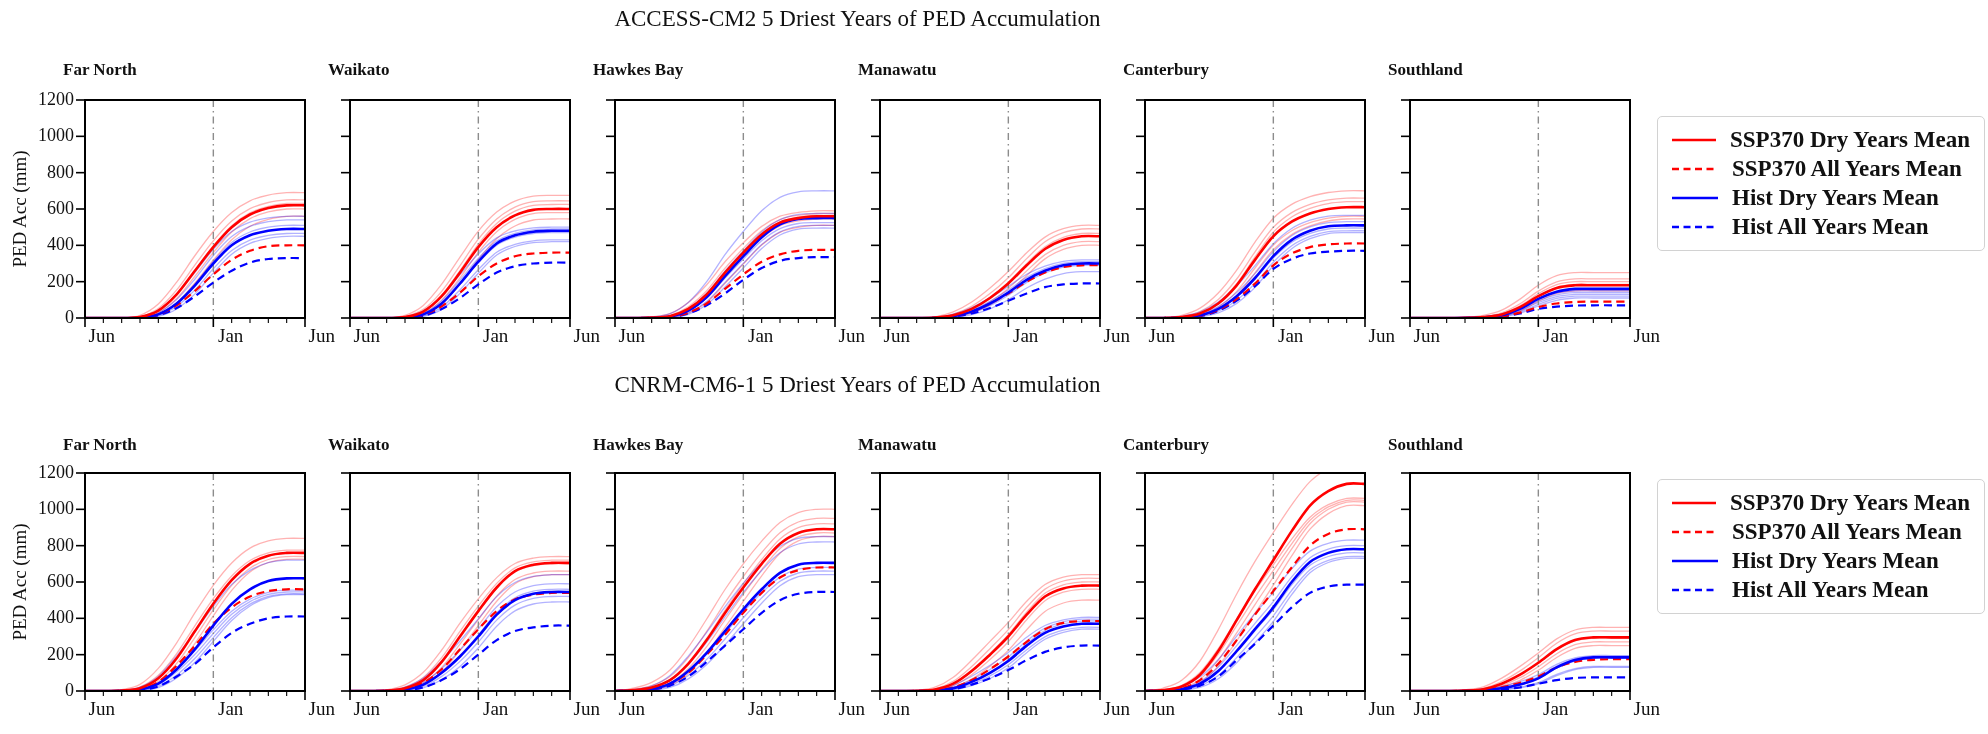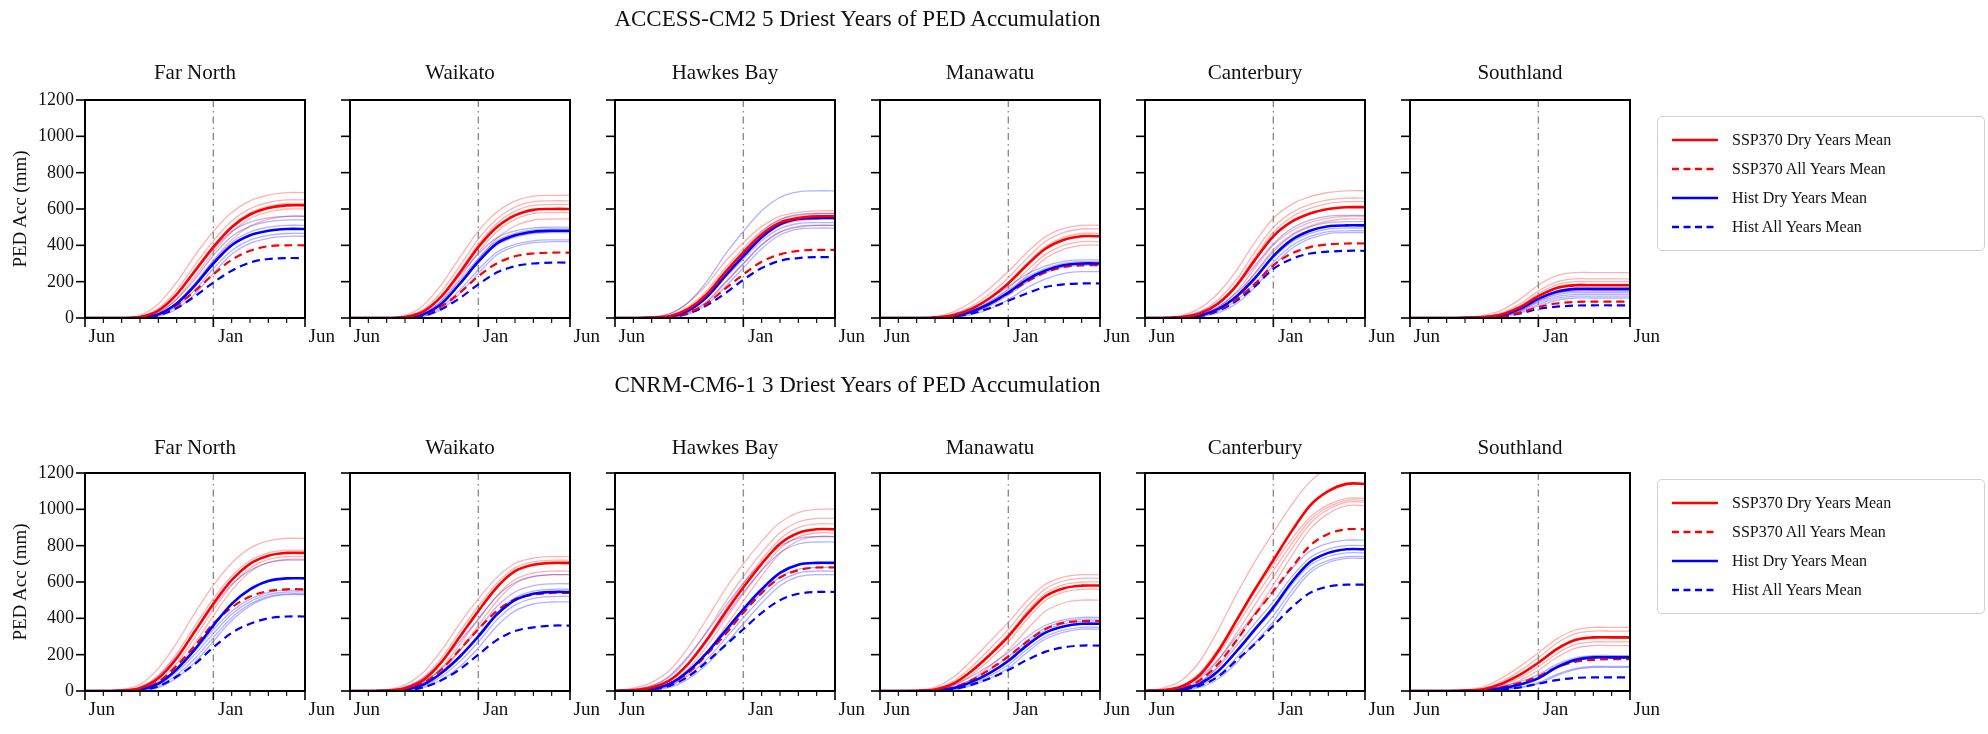--- a/index.html
+++ b/index.html
@@ -4,31 +4,31 @@
 <style>
   html,body{margin:0;padding:0;}
   body{
     width:1988px;height:734px;position:relative;overflow:hidden;
     background:#ffffff;
     font-family:"Liberation Serif","DejaVu Serif",serif;
     color:#111;
   }
   .abs{position:absolute;}
   .row-title{font-size:23px;text-align:center;white-space:nowrap;}
-  .sub-title{font-size:21px;text-align:center;white-space:nowrap;}
+  .sub-title{font-size:17px;white-space:nowrap;font-weight:bold;}
   .ytick{font-size:18px;text-align:right;white-space:nowrap;}
   .xlab{font-size:19px;text-align:right;white-space:nowrap;}
   .ylab{font-size:19px;white-space:nowrap;transform:translate(-50%,-50%) rotate(-90deg);}
   .legend{
     position:absolute;box-sizing:border-box;
     border:1.3px solid #d2d2d2;border-radius:5px;background:#fff;
     padding:9px 14px;display:flex;flex-direction:column;justify-content:space-around;
   }
   .legend-row{display:flex;align-items:center;gap:14px;height:28px;}
-  .legend-label{font-size:16px;white-space:nowrap;}
+  .legend-label{font-size:23px;white-space:nowrap;font-weight:bold;}
   svg{display:block;overflow:hidden;}
 </style>
 </head>
 <body>
 
 <div id="figure">
     <div class="abs row-title" style="left: 85px; top: 6px; width: 1545px;">ACCESS-CM2 5 Driest Years of PED Accumulation</div>
     <div class="abs sub-title" style="left: 63px; top: 60px; width: 264px;">Far North</div>
     <div class="abs " style="left: 71px; top: 92px; width: 248px; height: 236px;">
       <svg width="248" height="236" viewBox="0 0 248 236">
@@ -362,21 +362,21 @@
         </svg>
         <span class="legend-label">Hist Dry Years Mean</span>
       </div>
       <div class="legend-row">
         <svg width="46" height="8">
           <line x1="0" y1="4" x2="46" y2="4" stroke="#0000ff" stroke-width="2.6" stroke-dasharray="7 4.5"></line>
         </svg>
         <span class="legend-label">Hist All Years Mean</span>
       </div>
     </div>
-    <div class="abs row-title" style="left: 85px; top: 372px; width: 1545px;">CNRM-CM6-1 3 Driest Years of PED Accumulation</div>
+    <div class="abs row-title" style="left: 85px; top: 372px; width: 1545px;">CNRM-CM6-1 5 Driest Years of PED Accumulation</div>
     <div class="abs sub-title" style="left: 63px; top: 435px; width: 264px;">Far North</div>
     <div class="abs " style="left: 71px; top: 465px; width: 248px; height: 236px;">
       <svg width="248" height="236" viewBox="0 0 248 236">
         <defs>
           <clipPath id="clip-1-0">
             <rect x="14" y="8" width="220" height="218"></rect>
           </clipPath>
         </defs>
         <g clip-path="url(#clip-1-0)">
           <path d="M14.0,226.0C17.1,226.0 26.2,226.2 32.3,226.0C38.4,225.8 44.6,225.8 50.7,224.7C56.8,223.6 62.9,223.0 69.0,219.4C75.1,215.8 81.2,210.3 87.3,203.4C93.4,196.4 99.6,187.1 105.7,177.8C111.8,168.5 117.9,157.3 124.0,147.7C130.1,138.1 136.2,128.6 142.3,120.3C148.4,112.1 154.6,104.2 160.7,98.0C166.8,91.8 172.9,86.8 179.0,83.1C185.1,79.4 191.2,77.4 197.3,75.8C203.4,74.2 209.6,73.8 215.7,73.4C221.8,73.0 230.9,73.4 234.0,73.4" fill="none" stroke="#ff0000" stroke-opacity="0.3" stroke-width="1.3"></path>

